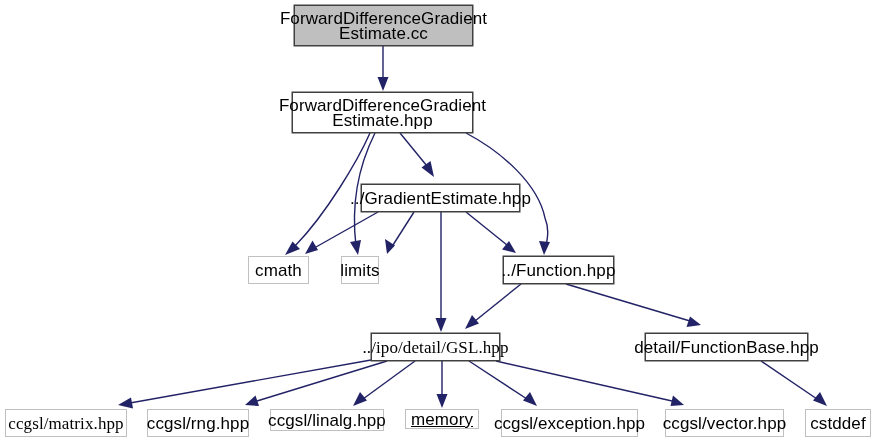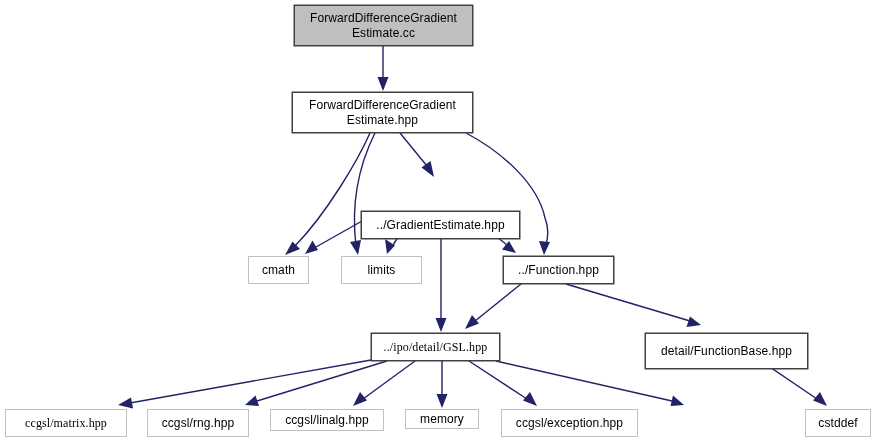--- a/index.html
+++ b/index.html
@@ -22,21 +22,21 @@
     width: 877px;
     height: 440px;
   }
   .node {
     position: absolute;
     box-sizing: border-box;
     display: flex;
     align-items: center;
     justify-content: center;
     text-align: center;
-    font-size: 12px;
+    font-size: 17px;
     line-height: 15px;
     color: #000000;
     letter-spacing: 0.1px;
     white-space: pre-line;
     background: #ffffff;
     border: 1px solid #c0c0c0;
     z-index: 5;
   }
   .node.strong {
     border: 1px solid #404040;
@@ -154,38 +154,39 @@
       <polygon class="arrow-head" points="827,406 813,400.5 820,392"></polygon>
     </g>
   </svg>
 
   <div class="node current" style="left:294px; top:5px; width:179px; height:41px;">ForwardDifferenceGradient
 Estimate.cc</div>
 
   <div class="node strong" style="left:292px; top:92px; width:181px; height:41px;">ForwardDifferenceGradient
 Estimate.hpp</div>
 
-  <div class="node strong" style="left:361px; top:184px; width:159px; height:28px;margin-top:27px;">../GradientEstimate.hpp</div>
+  <div class="node strong" style="left:361px; top:184px; width:159px; height:28px;">../GradientEstimate.hpp</div>
 
   <div class="node weak" style="left:248px; top:256px; width:61px; height:28px;">cmath</div>
 
-  <div class="node weak" style="left:341px; top:256px; width:81px; height:28px;">limits</div>
+  <div class="node weak" style="left:341px; top:256px; width:38px; height:28px;">limits</div>
 
   <div class="node strong" style="left:489px; top:256px; width:111px; height:28px;margin-left:14px;">../Function.hpp</div>
 
   <div class="node strong" style="left:371px; top:333px; width:129px; height:28px;font-family:Liberation Serif, serif;">../ipo/detail/GSL.hpp</div>
 
-  <div class="node strong" style="left:645px; top:333px; width:163px; height:36px;">detail/FunctionBase.hpp</div>
+  <div class="node strong" style="left:645px; top:333px; width:163px; height:28px;">detail/FunctionBase.hpp</div>
 
   <div class="node weak" style="left:5px; top:409px; width:122px; height:28px;font-family:Liberation Serif, serif;">ccgsl/matrix.hpp</div>
 
   <div class="node weak" style="left:147px; top:409px; width:102px; height:28px;">ccgsl/rng.hpp</div>
 
   <div class="node weak" style="left:270px; top:409px; width:114px; height:22px;">ccgsl/linalg.hpp</div>
 
-  <div class="node weak" style="left:405px; top:409px; width:74px; height:20px;">memory</div>
+  <div class="node weak" style="left:405px; top:409px; width:74px; height:20px;text-decoration:underline;">memory</div>
 
   <div class="node weak" style="left:501px; top:409px; width:137px; height:28px;">ccgsl/exception.hpp</div>
 
+  <div class="node weak" style="left:665px; top:409px; width:119px; height:28px;">ccgsl/vector.hpp</div>
 
   <div class="node weak" style="left:805px; top:409px; width:66px; height:28px;">cstddef</div>
 
 </div>
 
 </body></html>

